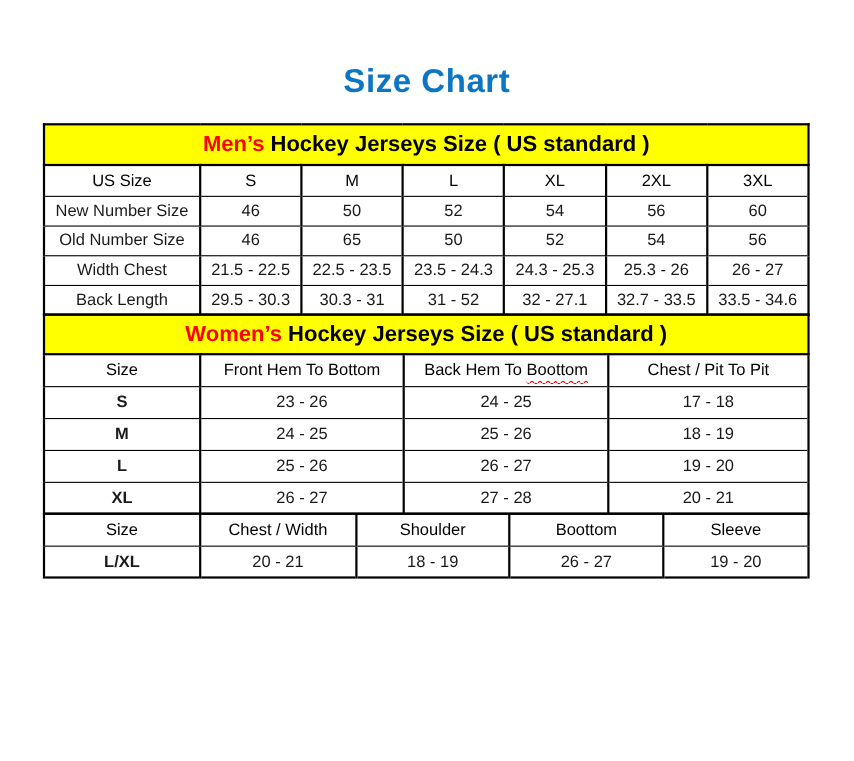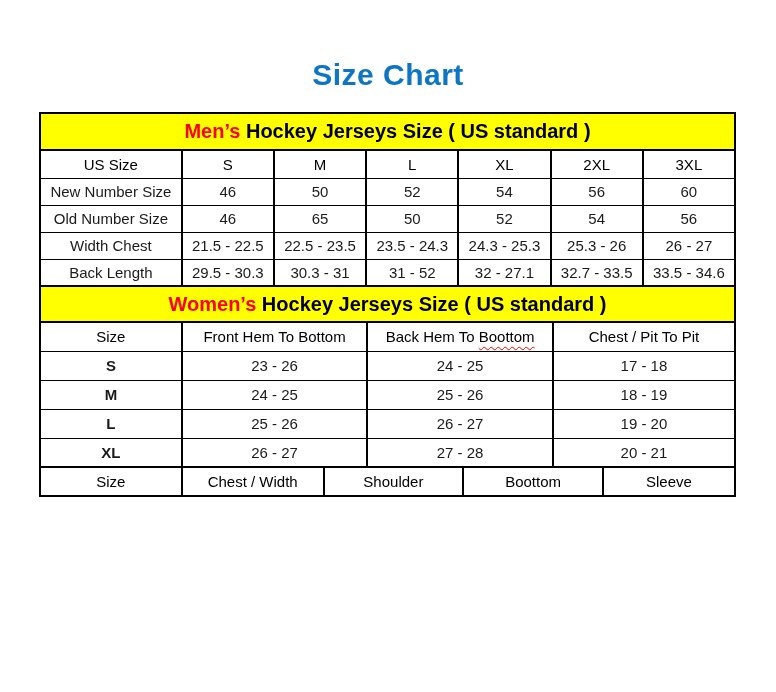--- a/index.html
+++ b/index.html
@@ -196,17 +196,24 @@
           <col style="width:19.0%">
       </colgroup>
       <tbody>
           <tr class="header-row">
             <th>Size</th>
             <th>Chest / Width</th>
             <th>Shoulder</th>
             <th>Boottom</th>
             <th>Sleeve</th>
           </tr>
+          <tr class="data-row">
+            <td class="row-label">L/XL</td>
+            <td>20 - 21</td>
+            <td>18 - 19</td>
+            <td>26 - 27</td>
+            <td>19 - 20</td>
+          </tr>
         </tbody>
     </table>
 
   </div>
 </div>
 
 </body></html>

